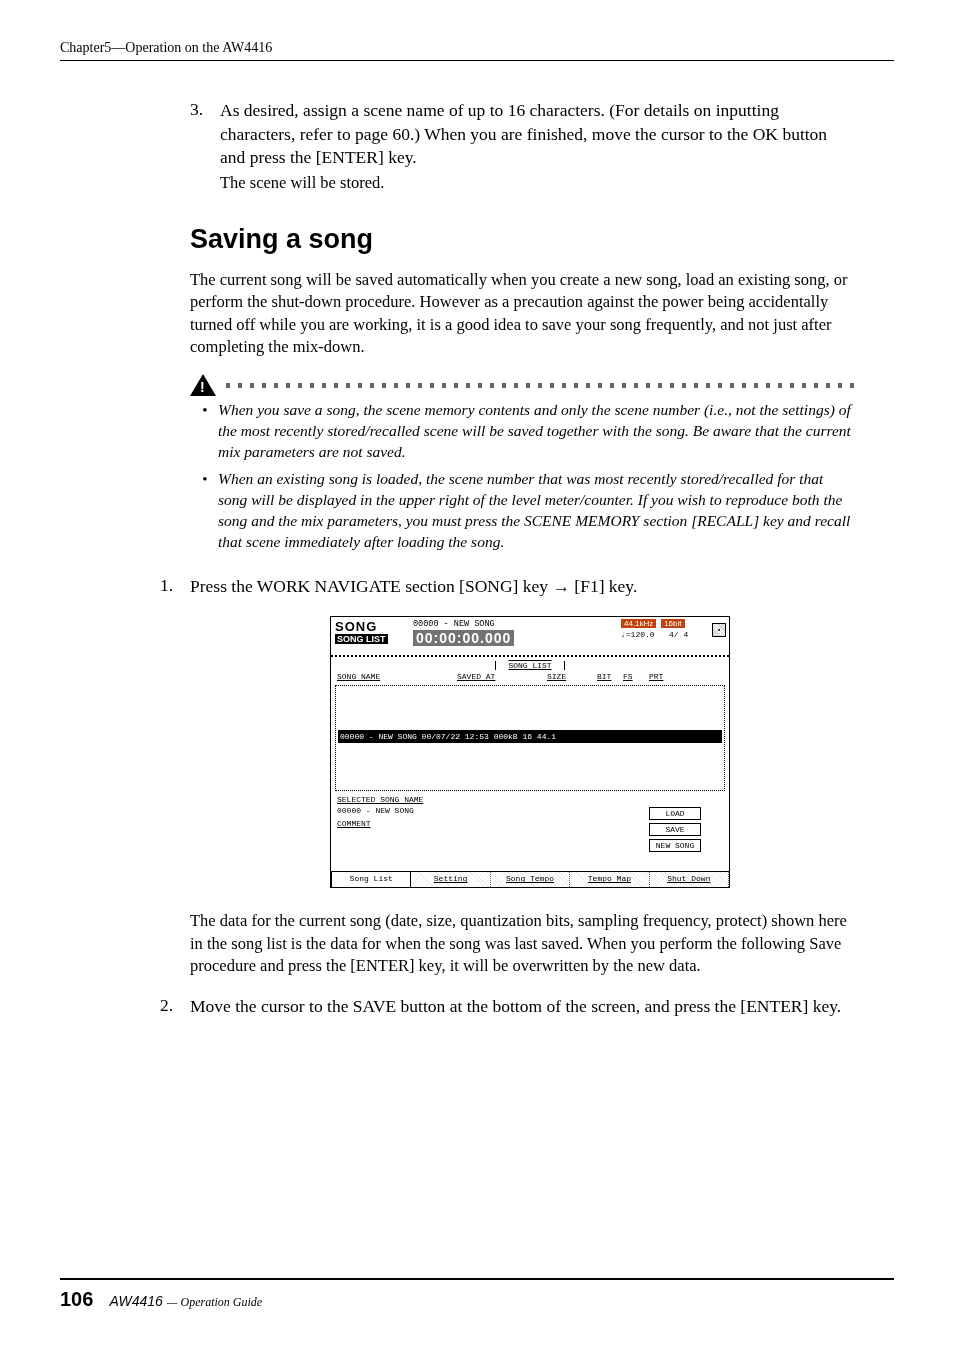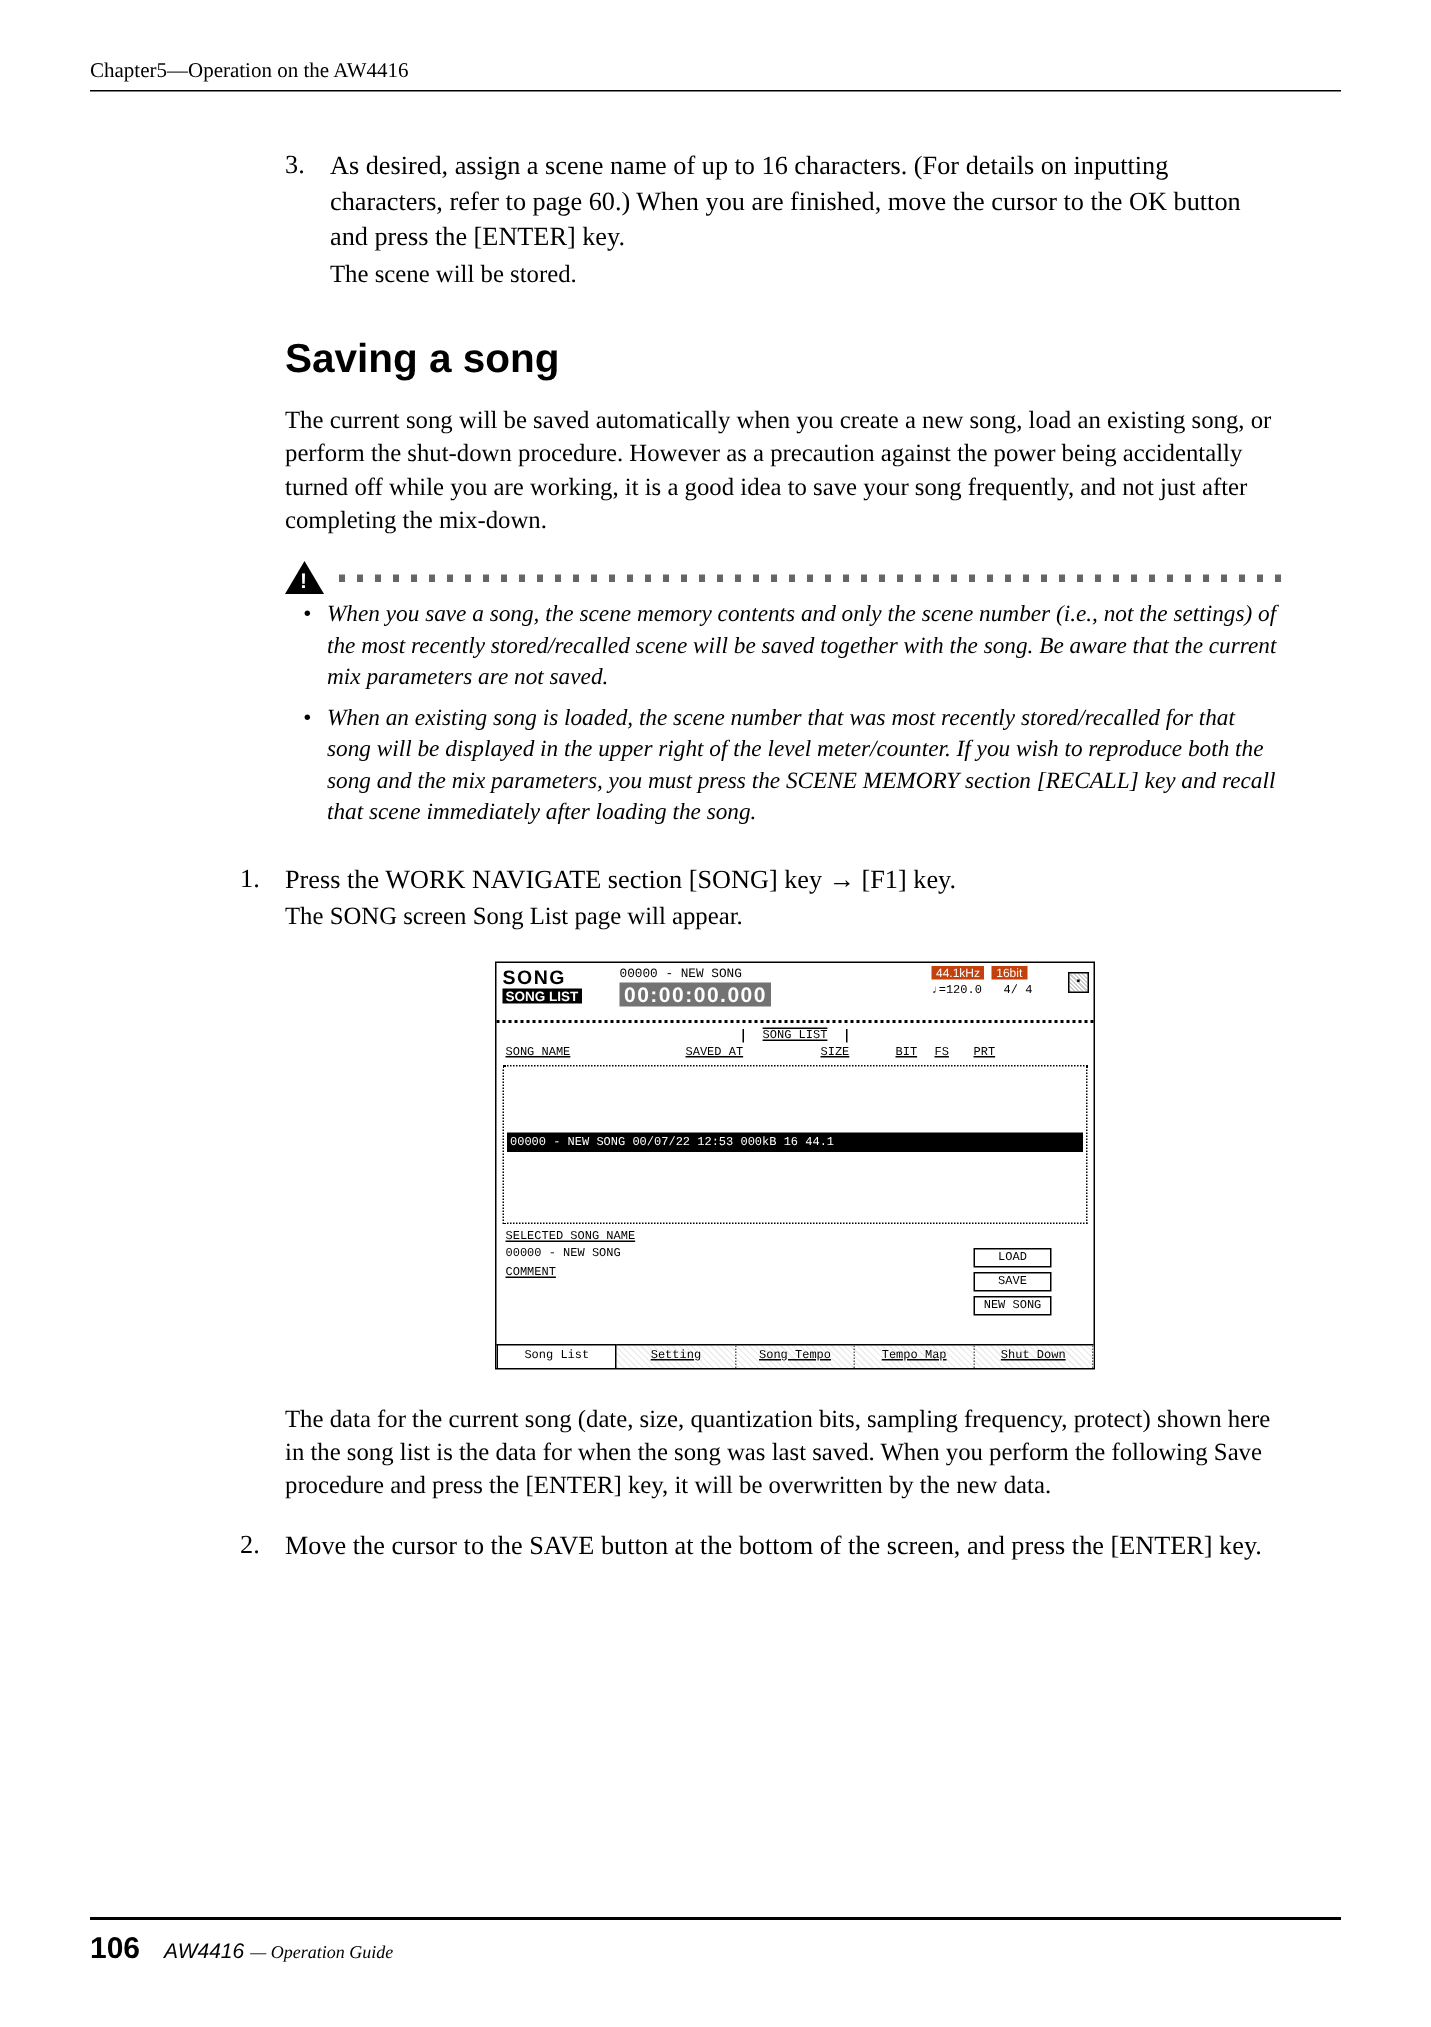--- a/index.html
+++ b/index.html
@@ -369,21 +369,20 @@
       <li>When an existing song is loaded, the scene number that was most recently stored/recalled for that song will be displayed in the upper right of the level meter/counter. If you wish to reproduce both the song and the mix parameters, you must press the SCENE MEMORY section [RECALL] key and recall that scene immediately after loading the song.</li>
     </ul>
   </div>
 
   <div class="step-row-outer">
     <div class="step-num">1.</div>
     <div class="step-body">
       <div class="step-text">
         <span>Press the WORK NAVIGATE section [SONG] key </span><span class="step-arrow">→</span><span> [F1] key.</span>
       </div>
-      <div class="step-note">The SONG screen Song List page will appear.</div>
     </div>
   </div>
 
   <div class="screenshot-container">
     <div class="screenshot">
       <div class="ss-top">
         <div class="ss-top-left">
           <div class="ss-song">SONG</div>
           <div class="ss-songlist">SONG LIST</div>
         </div>

